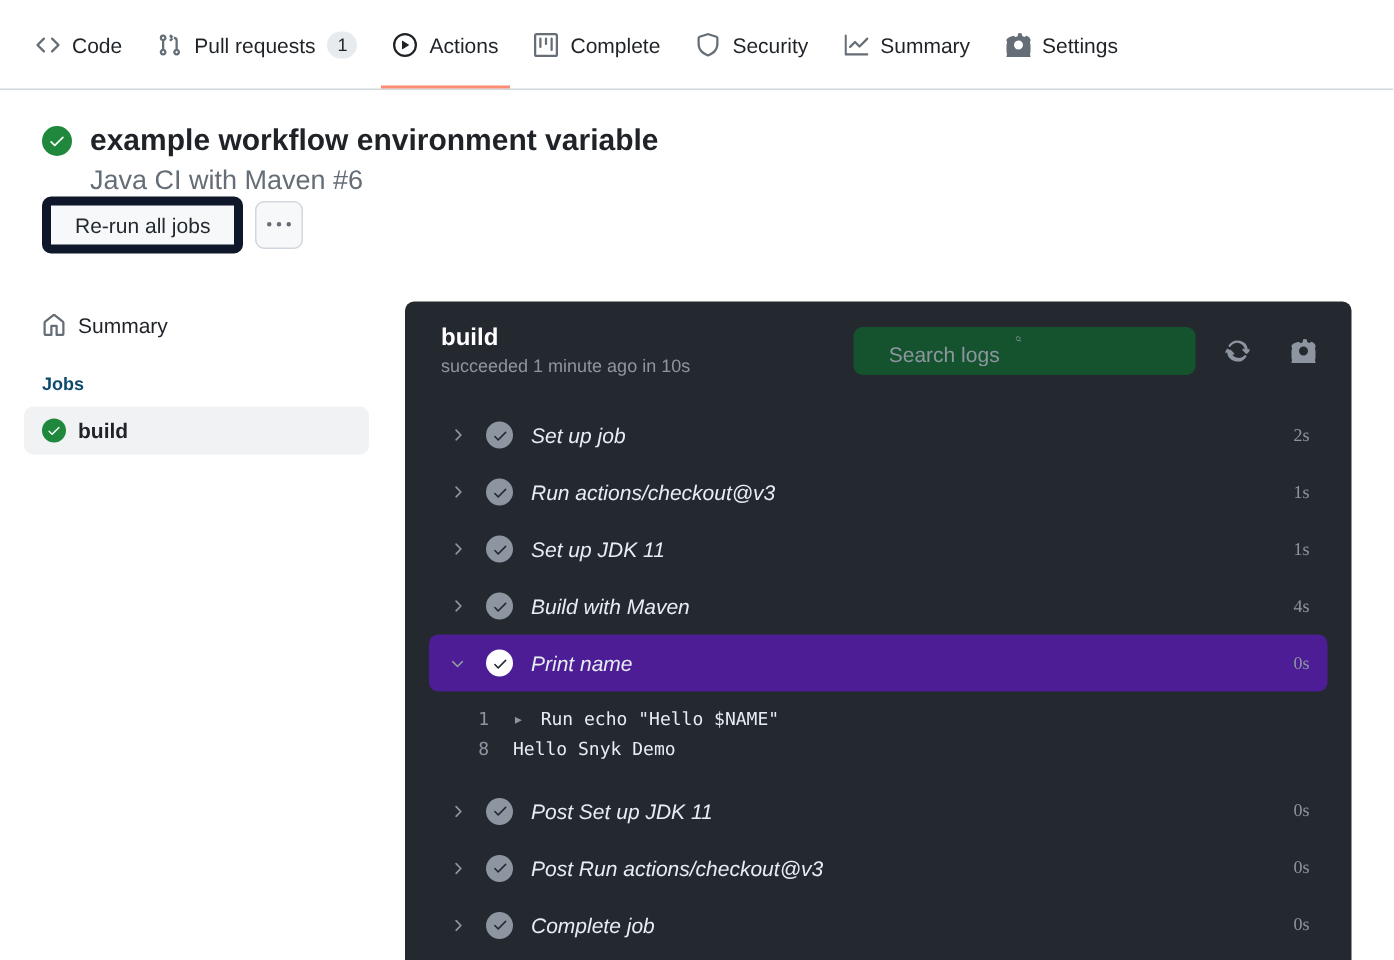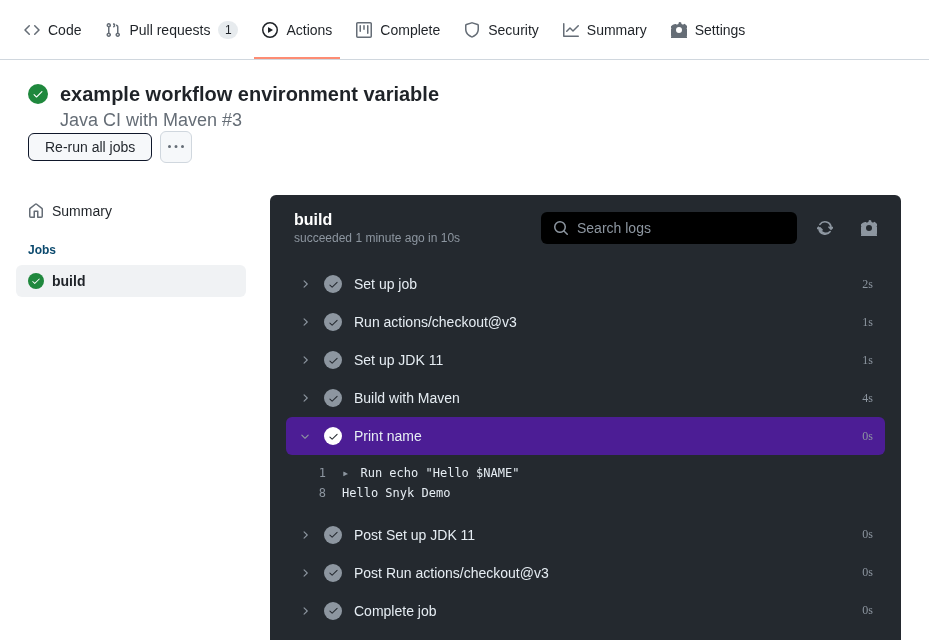--- a/index.html
+++ b/index.html
@@ -68,21 +68,21 @@
       justify-content: center;
       flex-shrink: 0;
       margin-top: 4px;
     }
     .status-circle svg { fill: #ffffff; }
     .title-text h1 { font-size: 20px; font-weight: 600; line-height: 1.4; }
     .title-text .subtitle { font-size: 18px; color: #656d76; margin-top: 2px; }
     .header-actions { display: flex; gap: 8px; align-items: center; }
     .btn {
       background: #f6f8fa;
-      border: 1px solid #0f172a;
+      border: 6px solid #0f172a;
       border-radius: 6px;
       padding: 5px 16px;
       font-size: 14px;
       font-weight: 500;
       cursor: pointer;
       color: #24292f;
     }
     .btn-icon {
       background: #f6f8fa;
       border: 1px solid #d0d7de;
@@ -141,27 +141,28 @@
     .job-header {
       display: flex;
       align-items: center;
       justify-content: space-between;
       padding: 16px 16px 20px 24px;
     }
     .job-title { font-size: 16px; font-weight: 600; color: #ffffff; }
     .job-subtitle { font-size: 12px; color: #8d96a0; margin-top: 2px; }
     .job-header-right { display: flex; align-items: center; gap: 12px; }
     .search-wrap {
-      background: #000000;
+      background: #14532d;
       border-radius: 6px;
       display: flex;
       align-items: center;
       padding: 6px 12px;
-      width: 256px;
+      width: 228px;
       height: 32px;
+      flex-direction: column;
     }
     .search-wrap input {
       background: transparent;
       border: none;
       outline: none;
       color: #e6edf3;
       font-size: 14px;
       flex: 1;
     }
     .search-wrap input::placeholder { color: #8d96a0; }
@@ -195,21 +196,21 @@
       width: 18px; height: 18px;
       background: #8d96a0;
       border-radius: 50%;
       display: inline-flex;
       align-items: center;
       justify-content: center;
       flex-shrink: 0;
     }
     .step.expanded .step-status { background: #ffffff; }
     .step-status svg { fill: #24292f; width: 11px; height: 11px; }
-    .step-name { flex: 1; font-size: 14px; color: #e6edf3; }
+    .step-name { flex: 1; font-size: 14px; color: #e6edf3; font-style: italic; }
     .step-time {
       font-family: Liberation Serif, serif;
       font-size: 12px;
       color: #8d96a0;
     }
     .log-lines {
       font-family: ui-monospace, SFMono-Regular, Menlo, monospace;
       font-size: 12px;
       padding: 8px 12px 12px 12px;
     }
@@ -269,21 +270,21 @@
 
 <div class="header-row">
   <div class="title-block">
     <span class="status-circle">
       <svg width="12" height="12" viewBox="0 0 16 16">
           <path d="M13.78 4.22a.75.75 0 010 1.06l-7.25 7.25a.75.75 0 01-1.06 0L2.22 9.28a.75.75 0 011.06-1.06L6 10.94l6.72-6.72a.75.75 0 011.06 0z"></path>
         </svg>
     </span>
     <div class="title-text">
       <h1>example workflow environment variable</h1>
-      <div class="subtitle">Java CI with Maven #3</div>
+      <div class="subtitle">Java CI with Maven #6</div>
     </div>
   </div>
   <div class="header-actions">
     <button class="btn">Re-run all jobs</button>
     <button class="btn-icon">
       <svg width="16" height="16" viewBox="0 0 16 16" fill="#656d76">
           <path d="M8 9a1.5 1.5 0 100-3 1.5 1.5 0 000 3zM1.5 9a1.5 1.5 0 100-3 1.5 1.5 0 000 3zm13 0a1.5 1.5 0 100-3 1.5 1.5 0 000 3z"></path>
         </svg>
     </button>
   </div>

